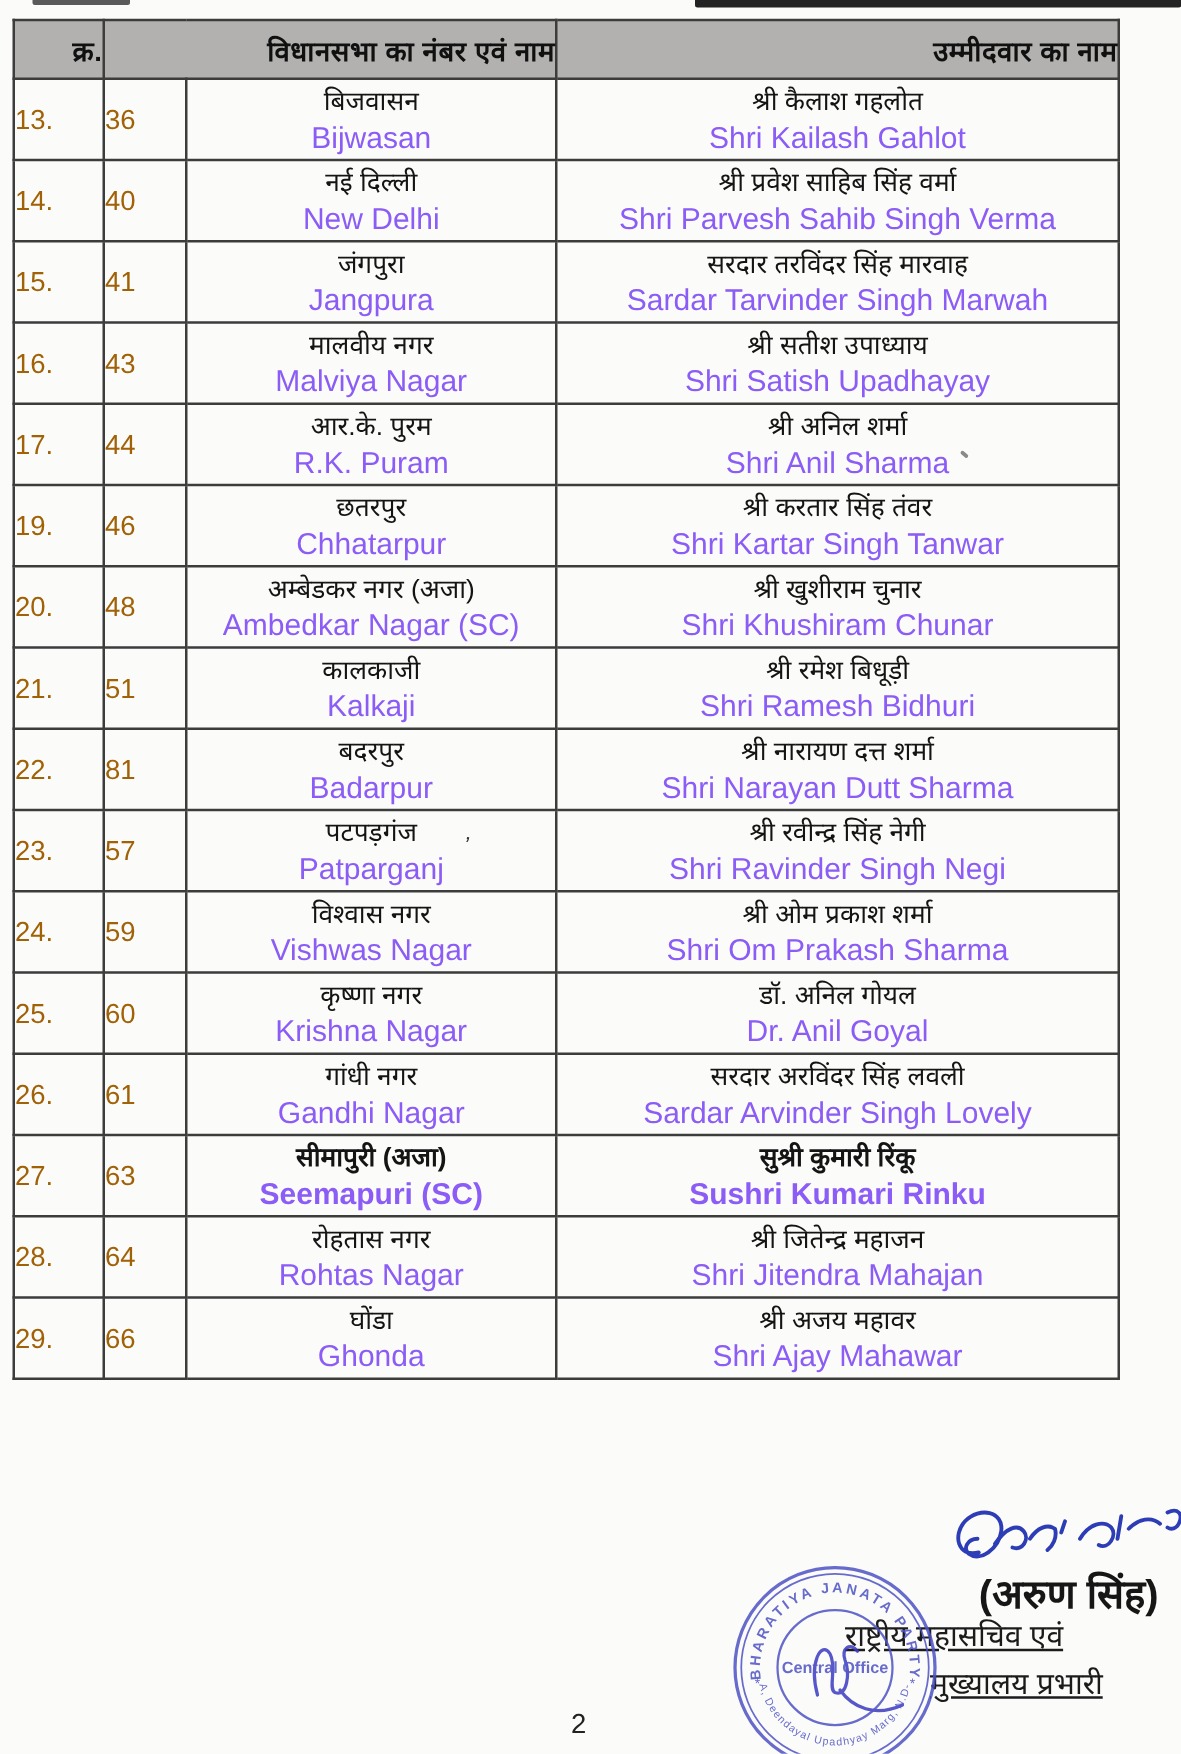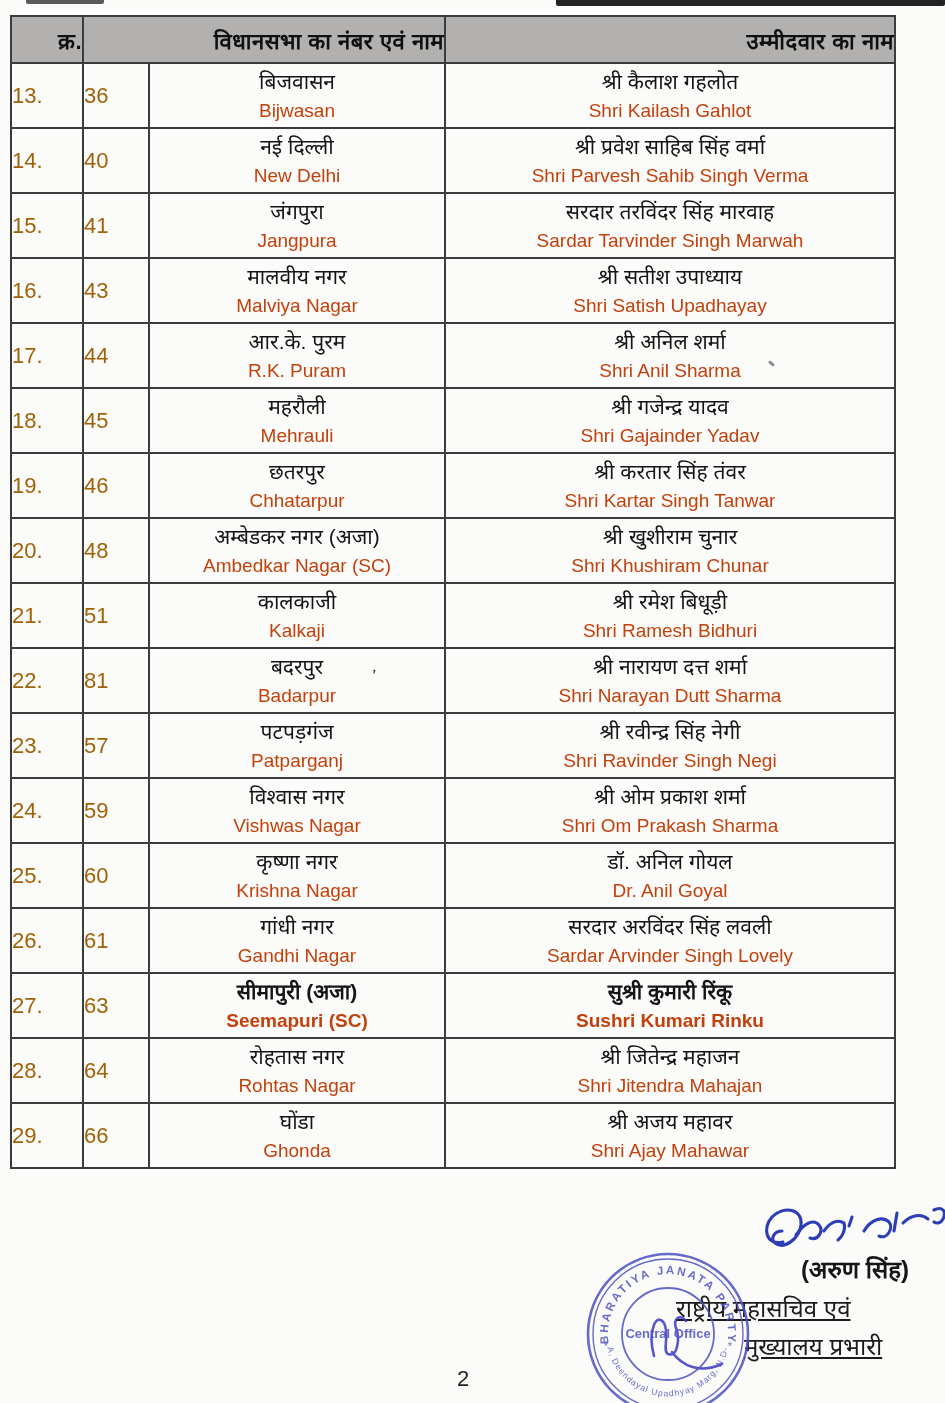--- a/index.html
+++ b/index.html
@@ -35,27 +35,27 @@
     background:#b2b1af;
     height:45px;
     font-size:22px;font-weight:700;color:#101010;
     text-align:right;
     letter-spacing:.5px;
   }
   table.cand tbody td{height:63px;}
   td.serial,td.num{text-align:left;font-size:22px;color:#a16207;}
   td.cell-txt{padding:2px 8px 4px 8px;text-align:center;}
   td.cell-txt .hi{font-size:21px;line-height:29px;color:#141414;white-space:nowrap;}
-  td.cell-txt .en{font-size:19px;line-height:29px;color:#c2410c;white-space:nowrap;}
+  td.cell-txt .en{font-size:24px;line-height:29px;color:#8b5cf6;white-space:nowrap;}
   tr.bold .hi,tr.bold .en{font-weight:700;}
 
   
   .sig-svg{position:absolute;left:758px;top:1200px;}
   .signed-name{position:absolute;left:775px;top:1252px;width:160px;text-align:center;
-    font-size:24px;font-weight:700;color:#161616;white-space:nowrap;}
+    font-size:32px;font-weight:700;color:#161616;white-space:nowrap;}
   .desig1{position:absolute;left:676px;top:1291px;font-size:24px;color:#1b1b1b;white-space:nowrap;text-decoration:underline;}
   .desig2{position:absolute;left:744px;top:1329px;font-size:24px;color:#1b1b1b;white-space:nowrap;text-decoration:underline;}
   .page-number{position:absolute;left:448px;top:1366px;width:30px;text-align:center;
     font-size:22px;color:#222;}
   .stamp-svg{position:absolute;left:583px;top:1249px;opacity:.85;}
 </style>
 </head>
 <body>
 
 <div class="page">
@@ -131,32 +131,20 @@
         <tr>
       <td class="serial">17.</td>
       <td class="num">44</td>
       <td class="cell-txt const">
         <div class="hi">आर.के. पुरम</div>
         <div class="en">R.K. Puram</div>
       </td>
       <td class="cell-txt cand-cell">
         <div class="hi">श्री अनिल शर्मा</div>
         <div class="en">Shri Anil Sharma</div>
-      </td>
-    </tr>
-        <tr>
-      <td class="serial">18.</td>
-      <td class="num">45</td>
-      <td class="cell-txt const">
-        <div class="hi">महरौली</div>
-        <div class="en">Mehrauli</div>
-      </td>
-      <td class="cell-txt cand-cell">
-        <div class="hi">श्री गजेन्द्र यादव</div>
-        <div class="en">Shri Gajainder Yadav</div>
       </td>
     </tr>
         <tr>
       <td class="serial">19.</td>
       <td class="num">46</td>
       <td class="cell-txt const">
         <div class="hi">छतरपुर</div>
         <div class="en">Chhatarpur</div>
       </td>
       <td class="cell-txt cand-cell">

